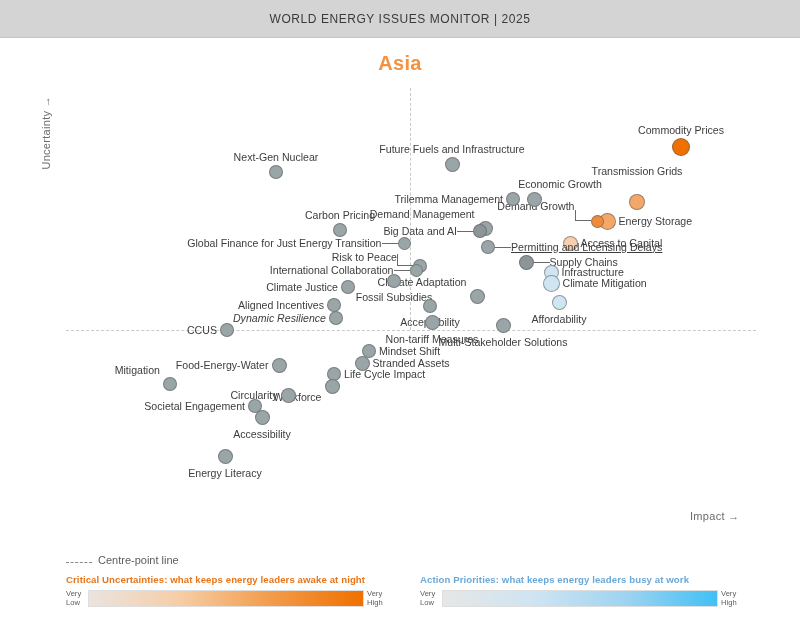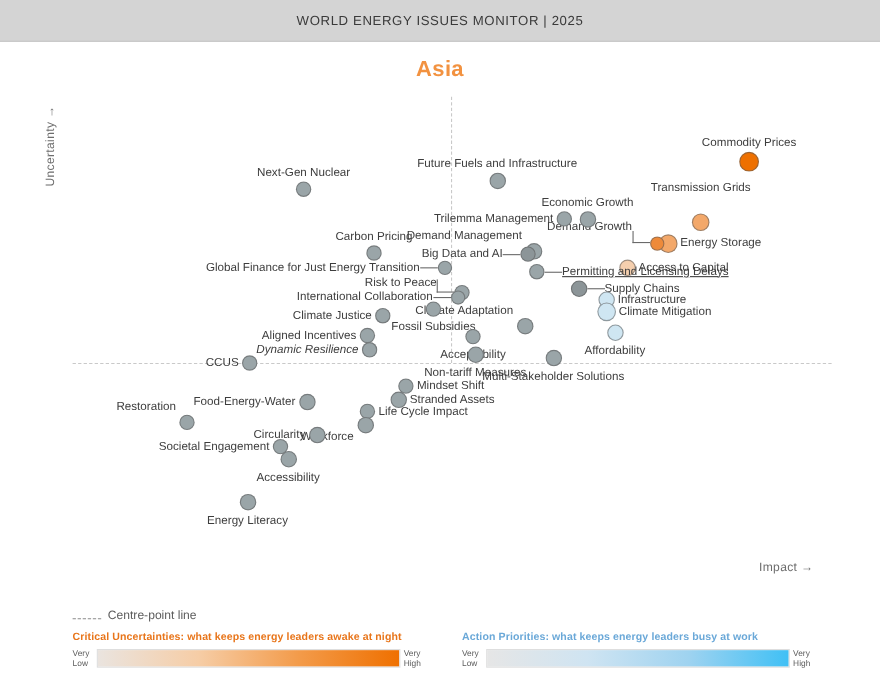--- a/index.html
+++ b/index.html
@@ -115,21 +115,21 @@
       <div class="bubble" style="left: 629px; top: 194px; width: 16px; height: 16px; background: rgb(243, 168, 106);"></div>
       <div class="issue-label center" style="left: 637px; top: 166px;">Transmission Grids</div>
       <div class="bubble" style="left: 598.5px; top: 212.5px; width: 17px; height: 17px; background: rgb(243, 168, 106);"></div>
       <div class="issue-label right" style="left: 618.5px; top: 215.5px;">Energy Storage</div>
       <div class="bubble" style="left: 590.5px; top: 214.5px; width: 13px; height: 13px; background: rgb(238, 138, 58);"></div>
       <div class="issue-label left" style="left: 574.5px; top: 200.5px;">Demand Growth</div>
       <div class="leader" style="left: 574.5px; top: 209.5px; width: 16px; height: 11.5px;"></div>
       <div class="bubble" style="left: 562.5px; top: 235.5px; width: 15px; height: 15px; background: rgb(245, 207, 174);"></div>
       <div class="issue-label right" style="left: 580.5px; top: 237.5px;">Access to Capital</div>
       <div class="bubble" style="left: 526.5px; top: 191.5px; width: 15px; height: 15px; background: rgb(154, 165, 168);"></div>
-      <div class="issue-label center" style="left: 534px; top: 178.5px;">Economic Growth</div>
+      <div class="issue-label center" style="left: 560px; top: 178.5px;">Economic Growth</div>
       <div class="bubble" style="left: 506px; top: 192px; width: 14px; height: 14px; background: rgb(154, 165, 168);"></div>
       <div class="issue-label left" style="left: 503px; top: 193.5px;">Trilemma Management</div>
       <div class="bubble" style="left: 477.5px; top: 220.5px; width: 15px; height: 15px; background: rgb(154, 165, 168);"></div>
       <div class="issue-label left" style="left: 474.5px; top: 208.5px;">Demand Management</div>
       <div class="bubble" style="left: 473px; top: 224px; width: 14px; height: 14px; background: rgb(140, 149, 152);"></div>
       <div class="issue-label left" style="left: 457px; top: 225.5px;">Big Data and AI</div>
       <div class="leader-h" style="left: 457px; top: 231px; width: 16px;"></div>
       <div class="bubble" style="left: 481px; top: 240px; width: 14px; height: 14px; background: rgb(154, 165, 168);"></div>
       <div class="issue-label right" style="left: 511px; top: 241.5px; text-decoration: underline;">Permitting and Licensing Delays</div>
       <div class="leader-h" style="left: 495px; top: 247px; width: 16px;"></div>
@@ -171,21 +171,21 @@
       <div class="issue-label left" style="left: 326px; top: 312.5px; font-style: italic;">Dynamic Resilience</div>
       <div class="bubble" style="left: 423px; top: 299px; width: 14px; height: 14px; background: rgb(154, 165, 168);"></div>
       <div class="issue-label center" style="left: 430px; top: 317px;">Acceptability</div>
       <div class="bubble" style="left: 424.5px; top: 314.5px; width: 15px; height: 15px; background: rgb(154, 165, 168);"></div>
       <div class="issue-label center" style="left: 432px; top: 333.5px;">Non-tariff Measures</div>
       <div class="bubble" style="left: 220px; top: 323px; width: 14px; height: 14px; background: rgb(154, 165, 168);"></div>
       <div class="issue-label left" style="left: 217px; top: 324.5px;">CCUS</div>
       <div class="bubble" style="left: 271.5px; top: 357.5px; width: 15px; height: 15px; background: rgb(154, 165, 168);"></div>
       <div class="issue-label left" style="left: 268.5px; top: 359.5px;">Food-Energy-Water</div>
       <div class="bubble" style="left: 163px; top: 377px; width: 14px; height: 14px; background: rgb(154, 165, 168);"></div>
-      <div class="issue-label left" style="left: 160px; top: 365px;">Restoration</div>
+      <div class="issue-label left" style="left: 160px; top: 365px;">Mitigation</div>
       <div class="bubble" style="left: 362px; top: 344px; width: 14px; height: 14px; background: rgb(154, 165, 168);"></div>
       <div class="issue-label right" style="left: 379px; top: 345.5px;">Mindset Shift</div>
       <div class="bubble" style="left: 354.5px; top: 355.5px; width: 15px; height: 15px; background: rgb(154, 165, 168);"></div>
       <div class="issue-label right" style="left: 372.5px; top: 357.5px;">Stranded Assets</div>
       <div class="bubble" style="left: 327px; top: 367px; width: 14px; height: 14px; background: rgb(154, 165, 168);"></div>
       <div class="issue-label right" style="left: 344px; top: 368.5px;">Life Cycle Impact</div>
       <div class="bubble" style="left: 324.5px; top: 378.5px; width: 15px; height: 15px; background: rgb(154, 165, 168);"></div>
       <div class="issue-label left" style="left: 321.5px; top: 391.5px;">Workforce</div>
       <div class="bubble" style="left: 280.5px; top: 387.5px; width: 15px; height: 15px; background: rgb(154, 165, 168);"></div>
       <div class="issue-label left" style="left: 277.5px; top: 389.5px;">Circularity</div>

